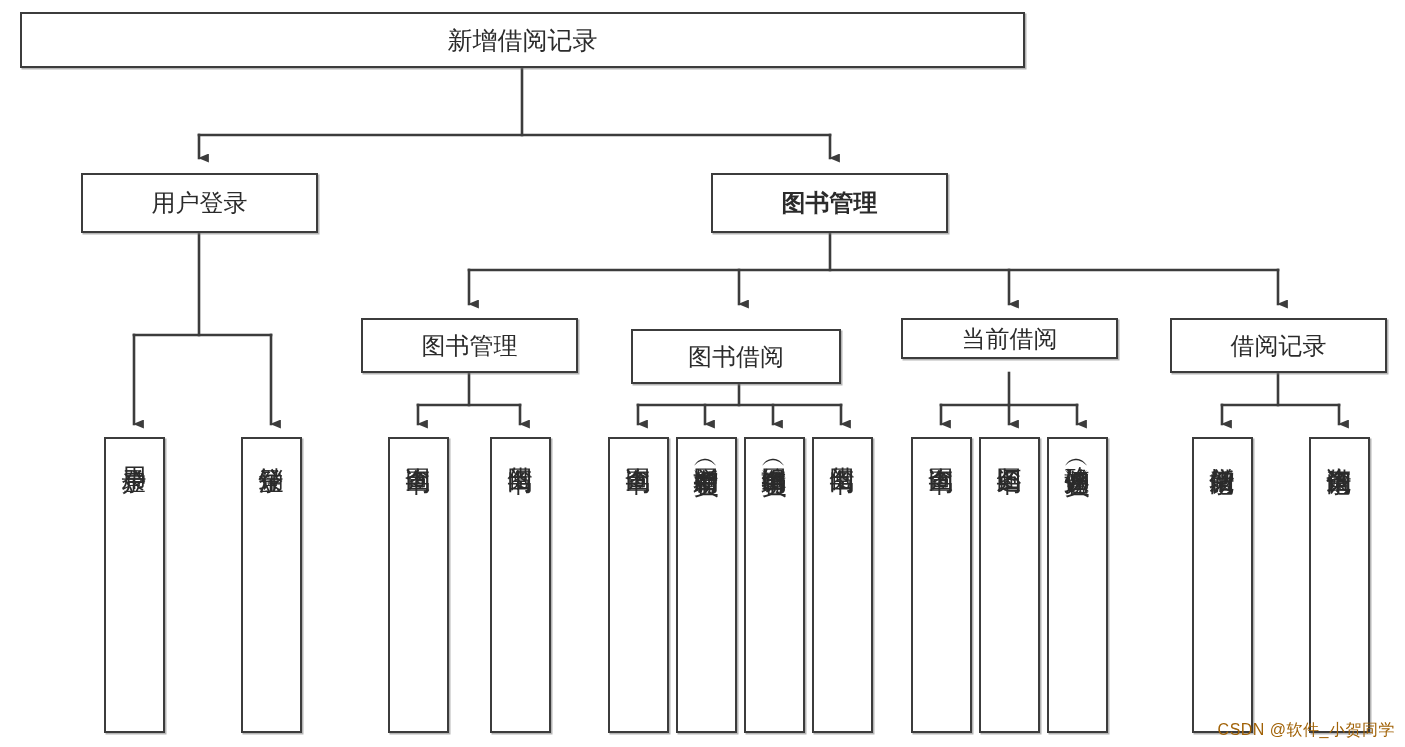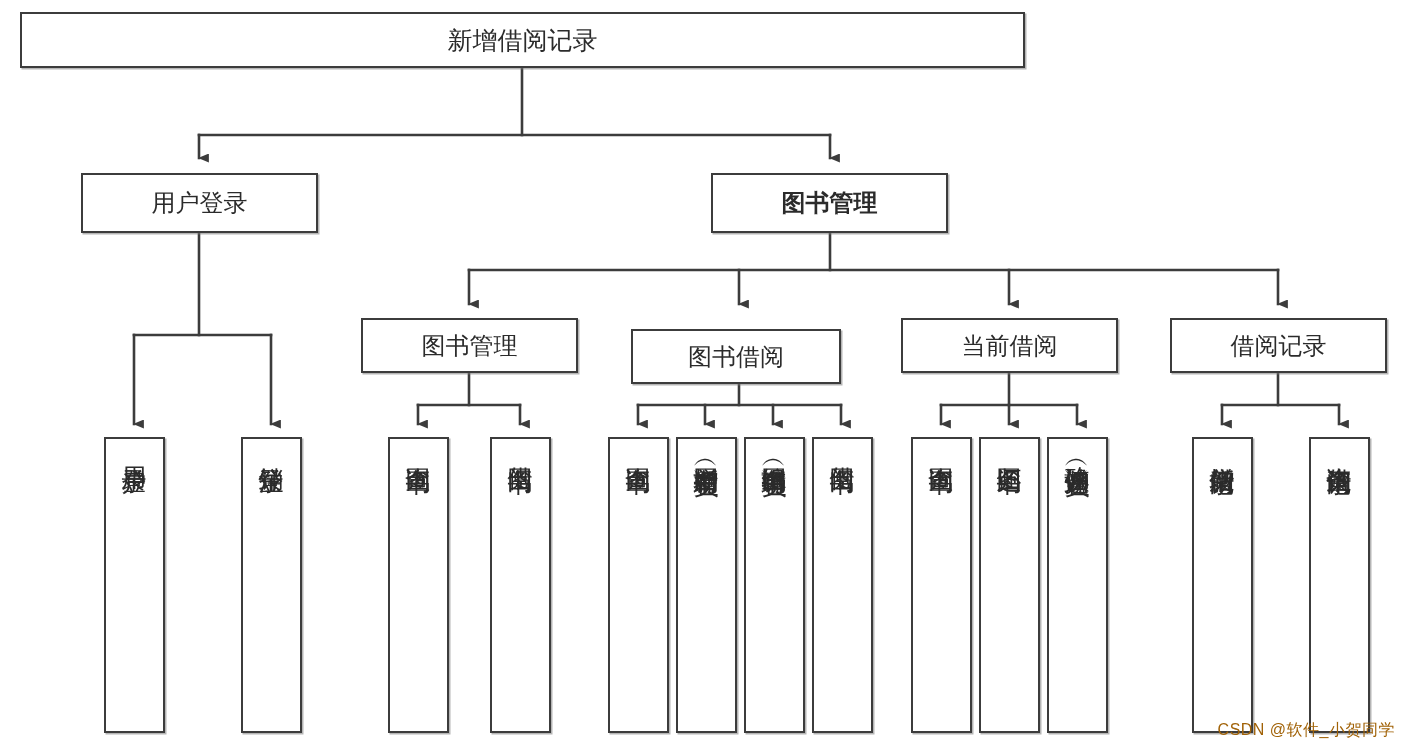--- a/index.html
+++ b/index.html
@@ -145,21 +145,21 @@
   </div>
 
   <div class="node lvl2" style="left:361px; top:318px; width:217px; height:55px;">
     <span class="lbl">图书管理</span>
   </div>
 
   <div class="node lvl2" style="left:631px; top:308px; width:210px; height:55px;margin-top:21px;">
     <span class="lbl">图书借阅</span>
   </div>
 
-  <div class="node lvl2" style="left:901px; top:318px; width:217px; height:55px;">
+  <div class="node lvl2" style="left:901px; top:318px; width:217px; height:41px;">
     <span class="lbl">当前借阅</span>
   </div>
 
   <div class="node lvl2" style="left:1170px; top:318px; width:217px; height:55px;">
     <span class="lbl">借阅记录</span>
   </div>
 
   <div class="node leaf" style="left:104px; top:437px; width:61px; height:296px;">
     <span class="lbl">用户登录</span>
   </div>

